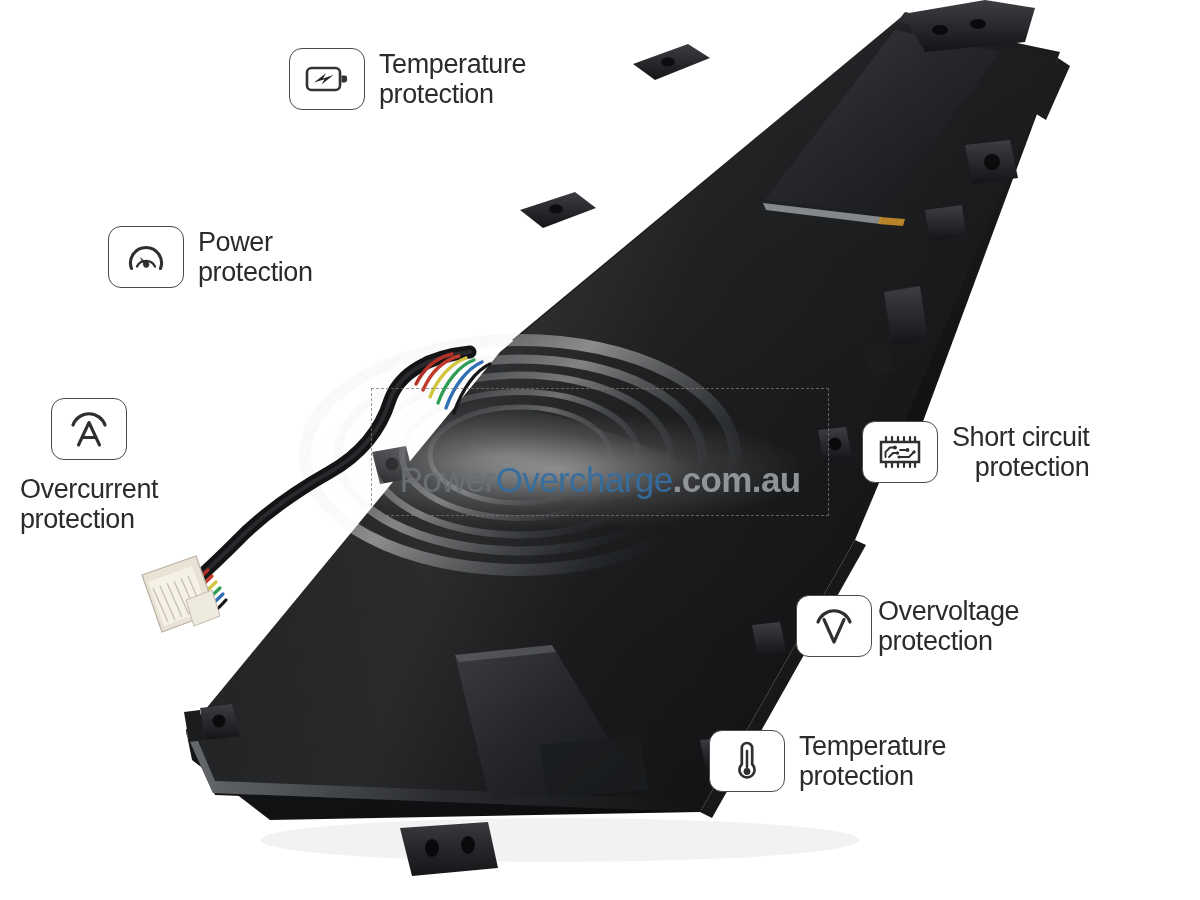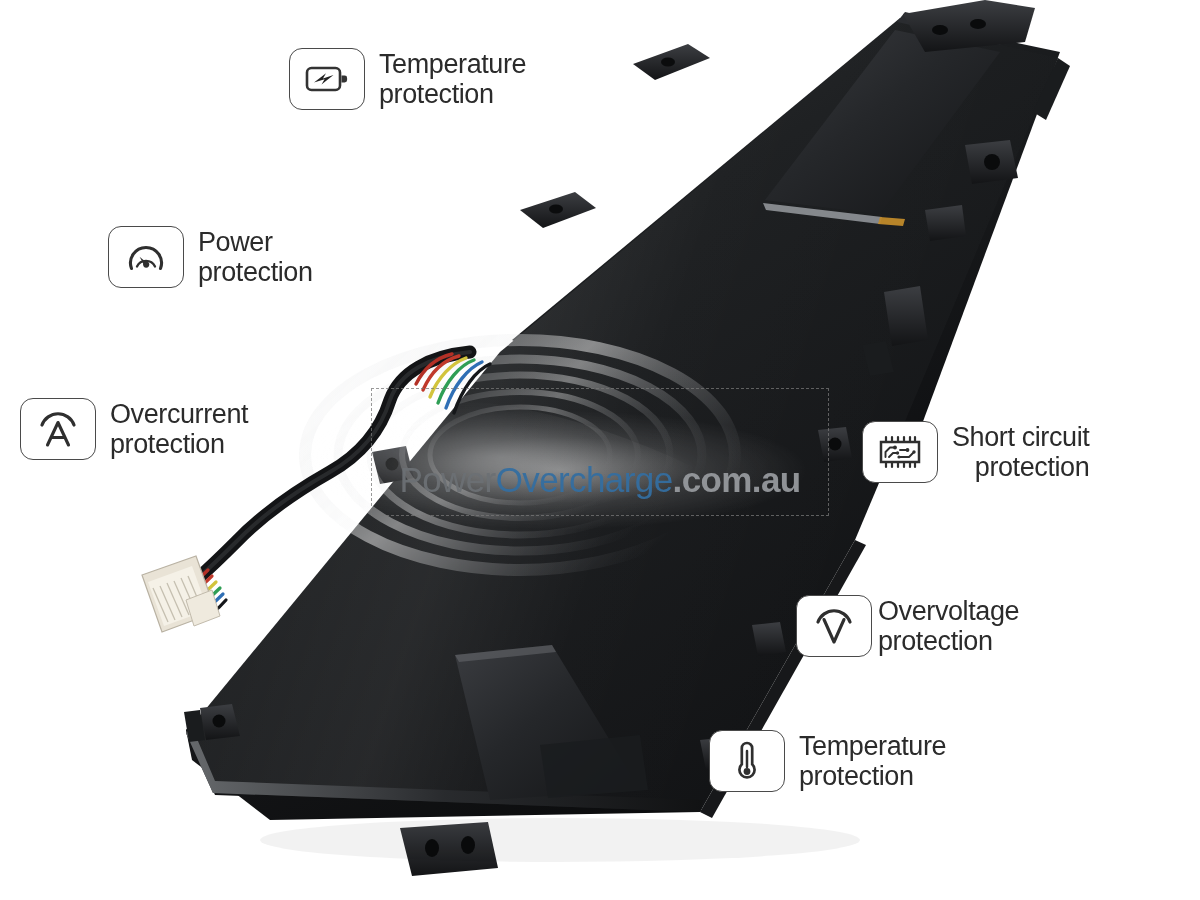--- a/index.html
+++ b/index.html
@@ -239,21 +239,21 @@
         <path d="M5.5,30.5 A15.5,15.5 0 1 1 34.5,30.5" fill="none" stroke="#2f2f2f" stroke-width="3.1" stroke-linecap="round"></path>
         <path d="M11,28.5 A10,10 0 0 1 29,28.5" fill="none" stroke="#2f2f2f" stroke-width="2.3" stroke-linecap="round"></path>
         <path d="M13.6,18.8 L21.6,25.4 L18.6,28.2 Z" fill="#2f2f2f"></path>
         <circle cx="20.2" cy="26.6" r="3.1" fill="#2f2f2f"></circle>
       </svg>
     </div>
     <div class="flabel">Power
 protection</div>
   </div>
 
-  <div class="feature" style="left:20px; top:398px;">
+  <div class="feature" style="left:20px; top:398px;flex-direction:column;">
     <div class="badge">
       <svg width="42" height="40" viewBox="0 0 42 40">
         <path d="M5,16 A17,17 0 0 1 37,16" fill="none" stroke="#2f2f2f" stroke-width="3.2" stroke-linecap="round"></path>
         <path d="M10.5,36 L21,13.5 L31.5,36" fill="none" stroke="#2f2f2f" stroke-width="3.1" stroke-linecap="round" stroke-linejoin="round"></path>
         <line x1="15" y1="28.5" x2="27" y2="28.5" stroke="#2f2f2f" stroke-width="3.1" stroke-linecap="round"></line>
       </svg>
     </div>
     <div class="flabel">Overcurrent
 protection</div>
   </div>

